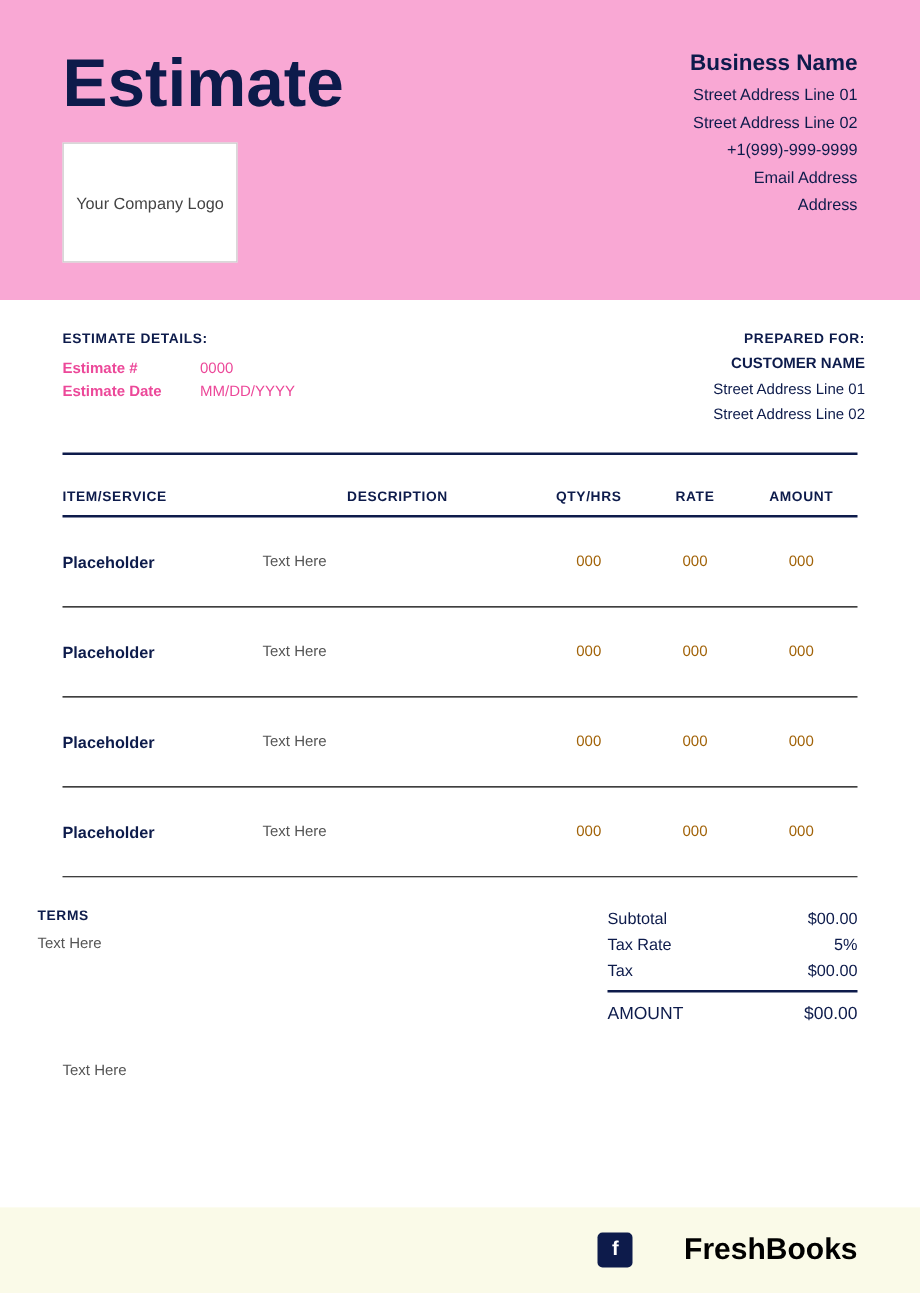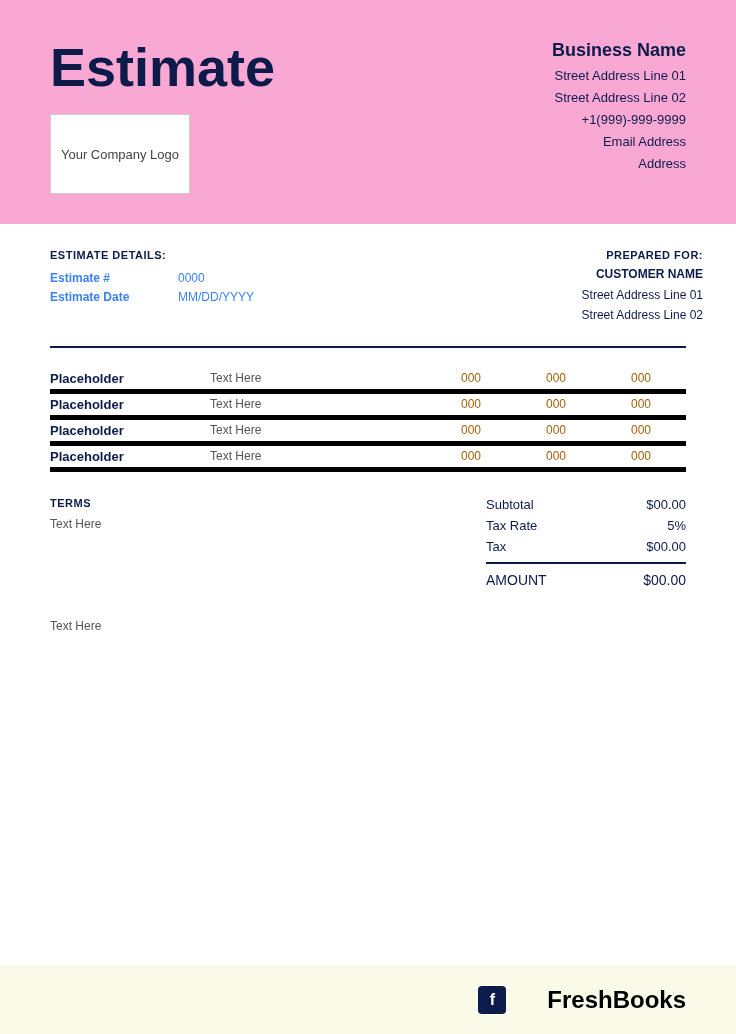--- a/index.html
+++ b/index.html
@@ -22,21 +22,21 @@
     .estimate-title {
       font-size: 54px;
       font-weight: 900;
       color: #0d1b4b;
       line-height: 1;
       margin-bottom: 20px;
     }
 
     .logo-box {
       width: 140px;
-      height: 80px;
+      height: 96px;
       background: #fff;
       border: 1px solid #ccc;
       display: flex;
       align-items: center;
       justify-content: center;
       text-align: center;
       font-size: 13px;
       color: #444;
       font-weight: normal;
       padding: 8px;
@@ -54,40 +54,40 @@
     }
 
     .business-detail {
       font-size: 13px;
       color: #0d1b4b;
       line-height: 1.7;
     }
 
     .details-section {
       background: #ffffff;
-      padding: 25px 33px 20px 50px;
+      padding: 25px 44px 20px 50px;
       display: flex;
       justify-content: space-between;
       align-items: flex-start;
     }
 
     .estimate-details h3 {
       font-size: 11px;
       font-weight: 900;
       color: #0d1b4b;
       text-transform: uppercase;
       margin-bottom: 10px;
       letter-spacing: 0.5px;
     }
 
     .detail-row {
       display: flex;
-      gap: 28px;
-      font-size: 12px;
-      color: #3b82f6;
+      gap: 10px;
+      font-size: 12px;
+      color: #ec4899;
       margin-bottom: 5px;
     }
 
     .detail-label {
       font-weight: 900;
       min-width: 100px;
     }
 
     .detail-value {
       font-weight: normal;
@@ -146,22 +146,22 @@
       letter-spacing: 0.5px;
     }
 
     .table-header span:not(:first-child) {
       text-align: center;
     }
 
     .table-row {
       display: grid;
       grid-template-columns: 160px 1fr 90px 80px 90px;
-      padding: 3px 0;
-      border-bottom: 5px solid #000000;
+      padding: 28px 0;
+      border-bottom: 1px solid #000000;
       align-items: center;
     }
 
     .table-row .item-name {
       font-size: 13px;
       font-weight: 900;
       color: #0d1b4b;
     }
 
     .table-row .item-desc {
@@ -170,21 +170,21 @@
     }
 
     .table-row .item-num {
       font-size: 12px;
       color: #a16207;
       text-align: center;
     }
 
     .totals-terms-section {
       background: #ffffff;
-      padding: 25px 50px 20px 50px;
+      padding: 25px 50px 20px 30px;
       display: flex;
       justify-content: space-between;
       align-items: flex-start;
     }
 
     .terms-block h3 {
       font-size: 11px;
       font-weight: 900;
       color: #0d1b4b;
       text-transform: uppercase;
@@ -332,20 +332,27 @@
         <h3>PREPARED FOR:</h3>
         <div class="customer-name">CUSTOMER NAME</div>
         <div class="customer-address">Street Address Line 01</div>
         <div class="customer-address">Street Address Line 02</div>
       </div>
     </div>
 
     <div class="divider-dark"></div>
 
     <div class="table-section">
+      <div class="table-header">
+        <span>ITEM/SERVICE</span>
+        <span>DESCRIPTION</span>
+        <span>QTY/HRS</span>
+        <span>RATE</span>
+        <span>AMOUNT</span>
+      </div>
 
       <div class="table-row">
         <span class="item-name">Placeholder</span>
         <span class="item-desc">Text Here</span>
         <span class="item-num">000</span>
         <span class="item-num">000</span>
         <span class="item-num">000</span>
       </div>
       <div class="table-row">
         <span class="item-name">Placeholder</span>

